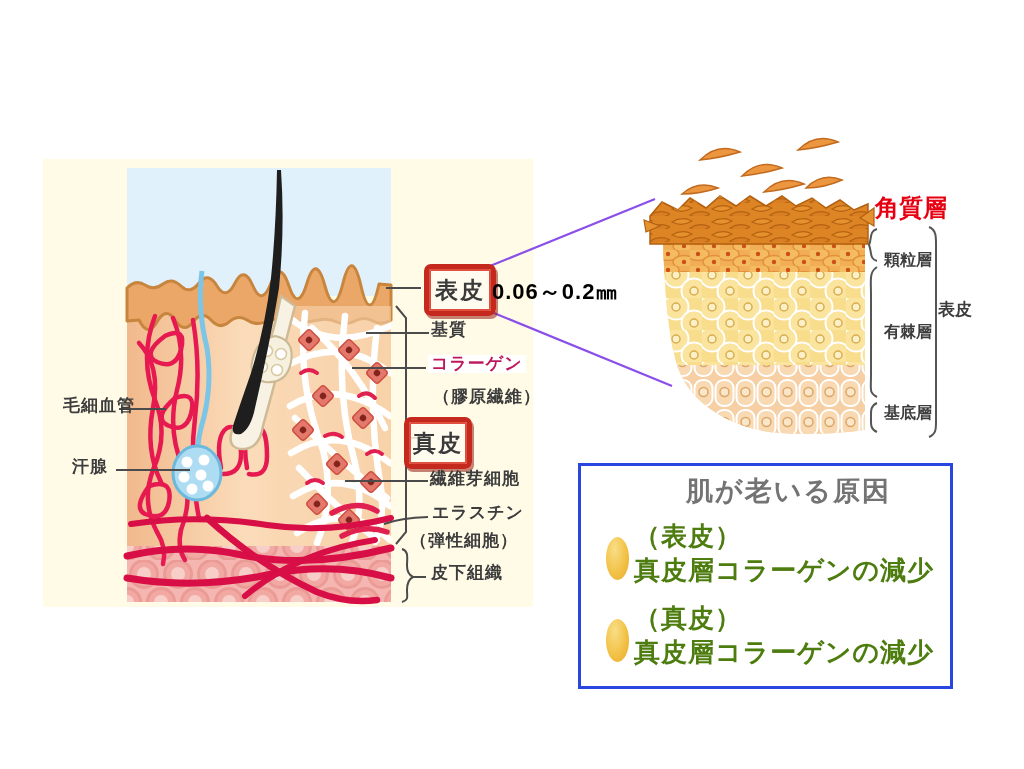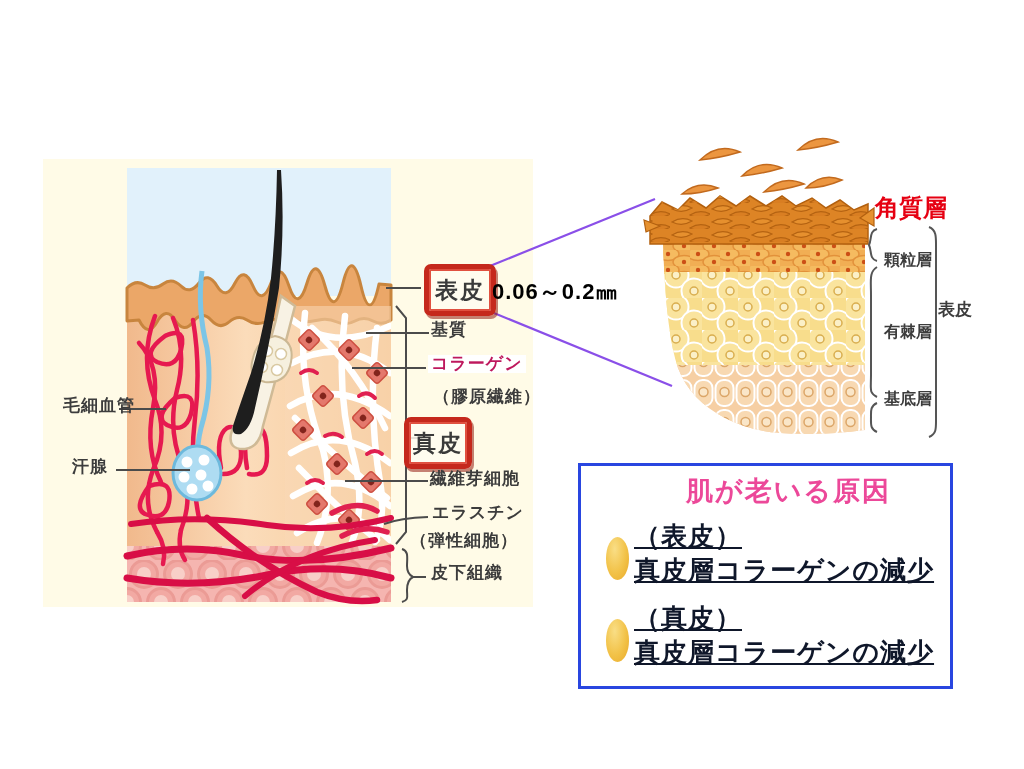--- a/index.html
+++ b/index.html
@@ -33,25 +33,25 @@
     position:absolute;left:492px;top:277px;
     color:#000000;font-weight:700;font-size:22px;letter-spacing:1px;white-space:nowrap;
   }
   
   .info-box{
     left:578px;top:463px;width:375px;height:226px;
     background:#ffffff;border:3px solid #2946E0;box-sizing:border-box;
   }
   .info-title{
     position:absolute;left:578px;top:473px;width:421px;text-align:center;
-    color:#ec4899;font-weight:700;font-size:27px;letter-spacing:2px;
+    color:#737373;font-weight:700;font-size:27px;letter-spacing:2px;
   }
   .info-heading,.info-text{
-    position:absolute;color:#0f172a;font-weight:700;font-size:26px;
-    letter-spacing:1px;white-space:nowrap;text-decoration:underline;
+    position:absolute;color:#4d7c0f;font-weight:700;font-size:26px;
+    letter-spacing:1px;white-space:nowrap;
   }
   .bullet{
     position:absolute;width:23px;height:43px;border-radius:50%;
     background:radial-gradient(ellipse at 38% 28%, #F9DE86 0%, #F2C248 55%, #E9A928 100%);
   }
   svg{position:absolute;overflow:visible;}
 </style>
 </head>
 <body>
 
@@ -300,21 +300,21 @@
 </div>
 
 <div class="lbl" style="left:430px;top:470px;">繊維芽細胞</div>
 <div class="lbl" style="left:432px;top:504px;">エラスチン</div>
 <div class="lbl" style="left:410px;top:532px;">（弾性細胞）</div>
 <div class="lbl" style="left:431px;top:564px;">皮下組織</div>
 
 <div class="lbl small" style="left:875px;top:195px;color:#E60012;font-weight:700;font-size:24px;">角質層</div>
 <div class="lbl small" style="left:884px;top:252px;">顆粒層</div>
 <div class="lbl small" style="left:884px;top:324px;">有棘層</div>
-<div class="lbl small" style="left:884px;top:391px;">基底層</div>
+<div class="lbl small" style="left:884px;top:405px;">基底層</div>
 <div class="lbl small" style="left:938px;top:301px;font-size:17px;">表皮</div>
 
 <div class="abs info-box"></div>
 <div class="info-title">肌が老いる原因</div>
 
 <div class="bullet" style="left:606px;top:537px;"></div>
 <div class="info-heading" style="left:634px;top:519px;">（表皮）</div>
 <div class="info-text" style="left:634px;top:553px;">真皮層コラーゲンの減少</div>
 
 <div class="bullet" style="left:606px;top:619px;"></div>

